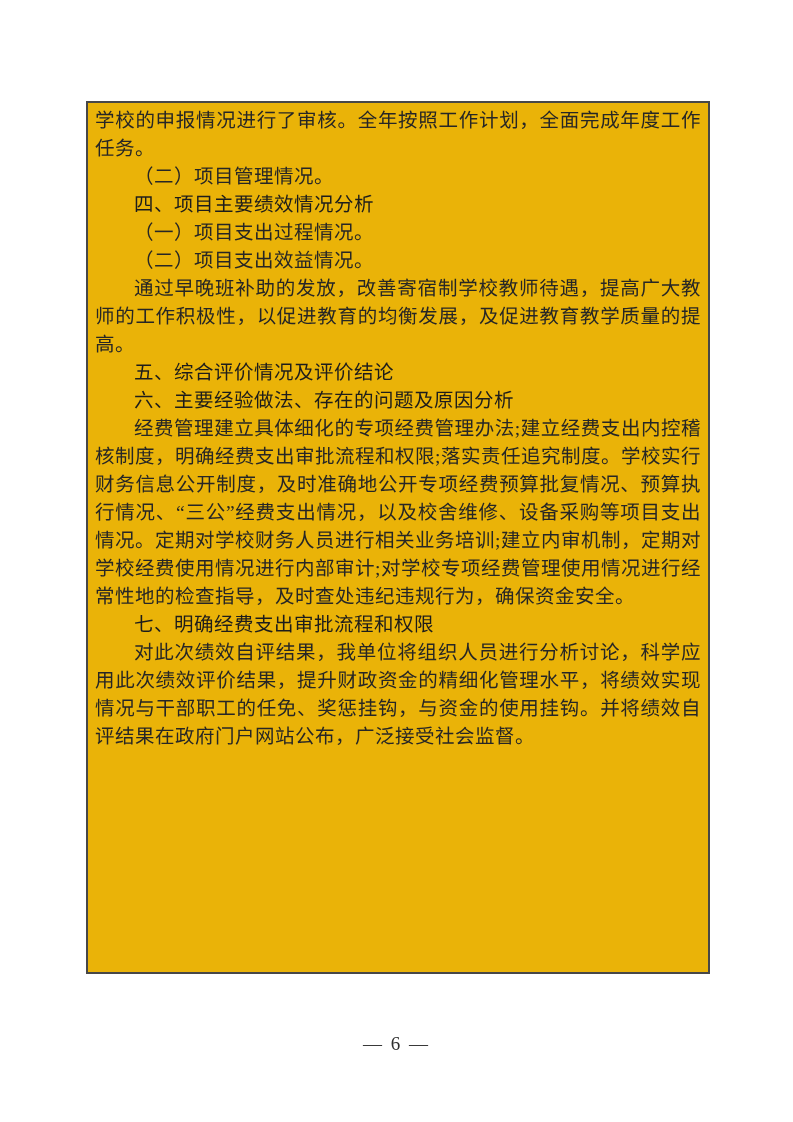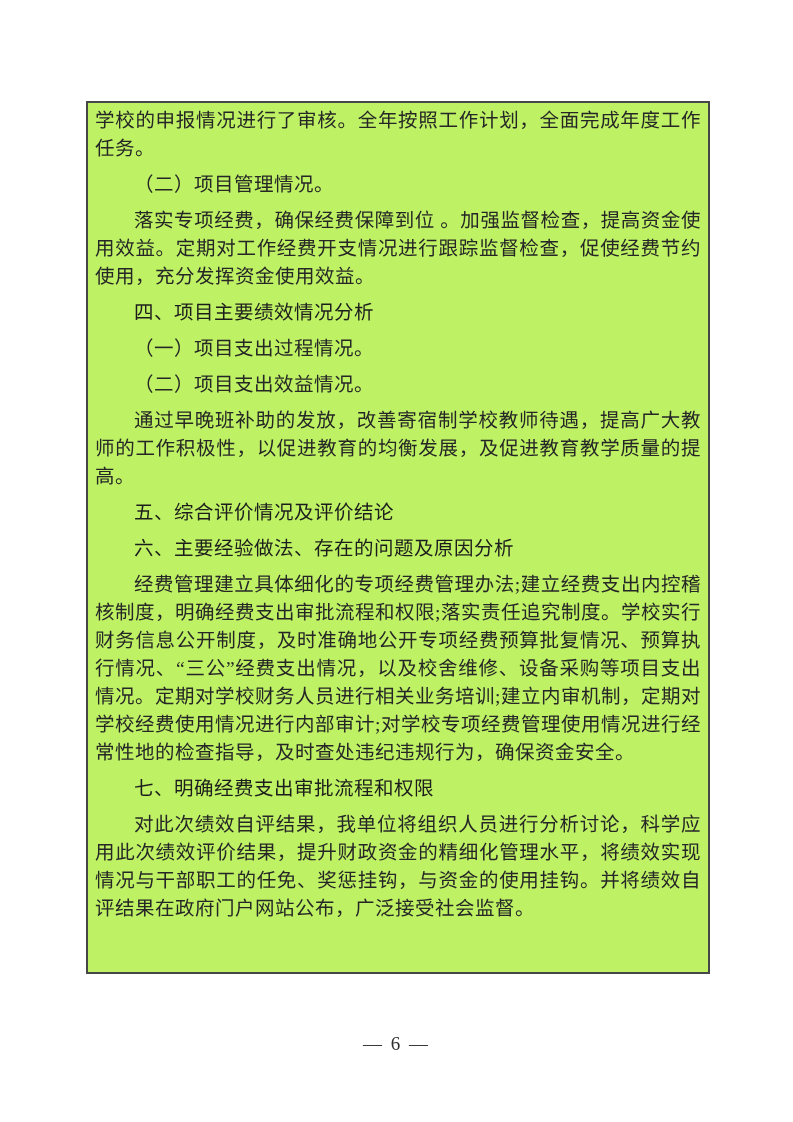--- a/index.html
+++ b/index.html
@@ -17,34 +17,33 @@
   }
   .content-box {
     position: absolute;
     left: 86px;
     top: 101px;
     width: 624px;
     height: 873px;
     box-sizing: border-box;
     border: 2px solid #474747;
     padding: 4px 7px 0 7px;
-    background: #bef264;
+    background: #eab308;
   }
   .content-box p {
     margin: 0;
     font-size: 19.5px;
     line-height: 28px;
     color: #262626;
     text-align: justify;
     text-justify: inter-ideograph;
     letter-spacing: 0.5px;
   }
   .content-box p.indent {
     text-indent: 2em;
-    margin-top: 8px;
   }
   .content-box p.heading {
     font-weight: normal;
     color: #1c1c1c;
   }
   .footer {
     position: absolute;
     left: 0;
     top: 1033px;
     width: 100%;
@@ -55,21 +54,20 @@
   }
 </style>
 </head>
 <body>
 
 <div class="page">
   <div class="content-box">
 
   <p class="body">学校的申报情况进行了审核。全年按照工作计划，全面完成年度工作任务。</p>
       <p class="body indent">（二）项目管理情况。</p>
-      <p class="body indent">落实专项经费，确保经费保障到位 。加强监督检查，提高资金使用效益。定期对工作经费开支情况进行跟踪监督检查，促使经费节约使用，充分发挥资金使用效益。</p>
       <p class="heading indent">四、项目主要绩效情况分析</p>
       <p class="body indent">（一）项目支出过程情况。</p>
       <p class="body indent">（二）项目支出效益情况。</p>
       <p class="body indent">通过早晚班补助的发放，改善寄宿制学校教师待遇，提高广大教师的工作积极性，以促进教育的均衡发展，及促进教育教学质量的提高。</p>
       <p class="heading indent">五、综合评价情况及评价结论</p>
       <p class="heading indent">六、主要经验做法、存在的问题及原因分析</p>
       <p class="body indent">经费管理建立具体细化的专项经费管理办法;建立经费支出内控稽核制度，明确经费支出审批流程和权限;落实责任追究制度。学校实行财务信息公开制度，及时准确地公开专项经费预算批复情况、预算执行情况、“三公”经费支出情况，以及校舍维修、设备采购等项目支出情况。定期对学校财务人员进行相关业务培训;建立内审机制，定期对学校经费使用情况进行内部审计;对学校专项经费管理使用情况进行经常性地的检查指导，及时查处违纪违规行为，确保资金安全。</p>
       <p class="heading indent">七、明确经费支出审批流程和权限</p>
       <p class="body indent">对此次绩效自评结果，我单位将组织人员进行分析讨论，科学应用此次绩效评价结果，提升财政资金的精细化管理水平，将绩效实现情况与干部职工的任免、奖惩挂钩，与资金的使用挂钩。并将绩效自评结果在政府门户网站公布，广泛接受社会监督。</p>
     </div>

